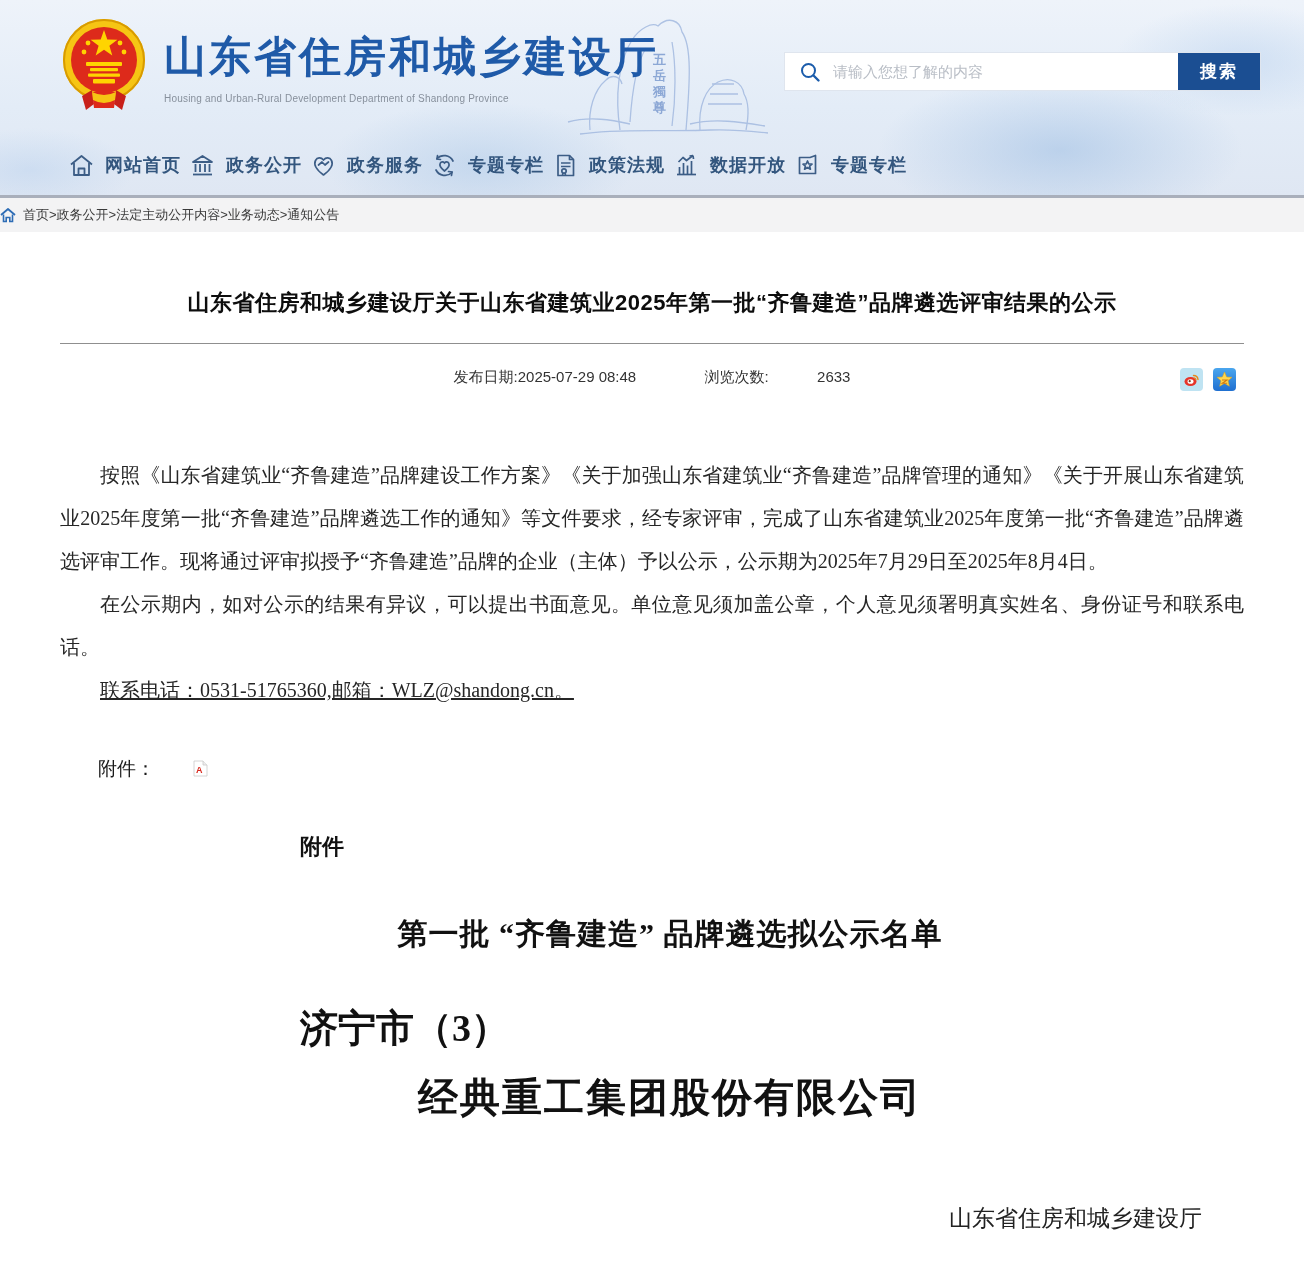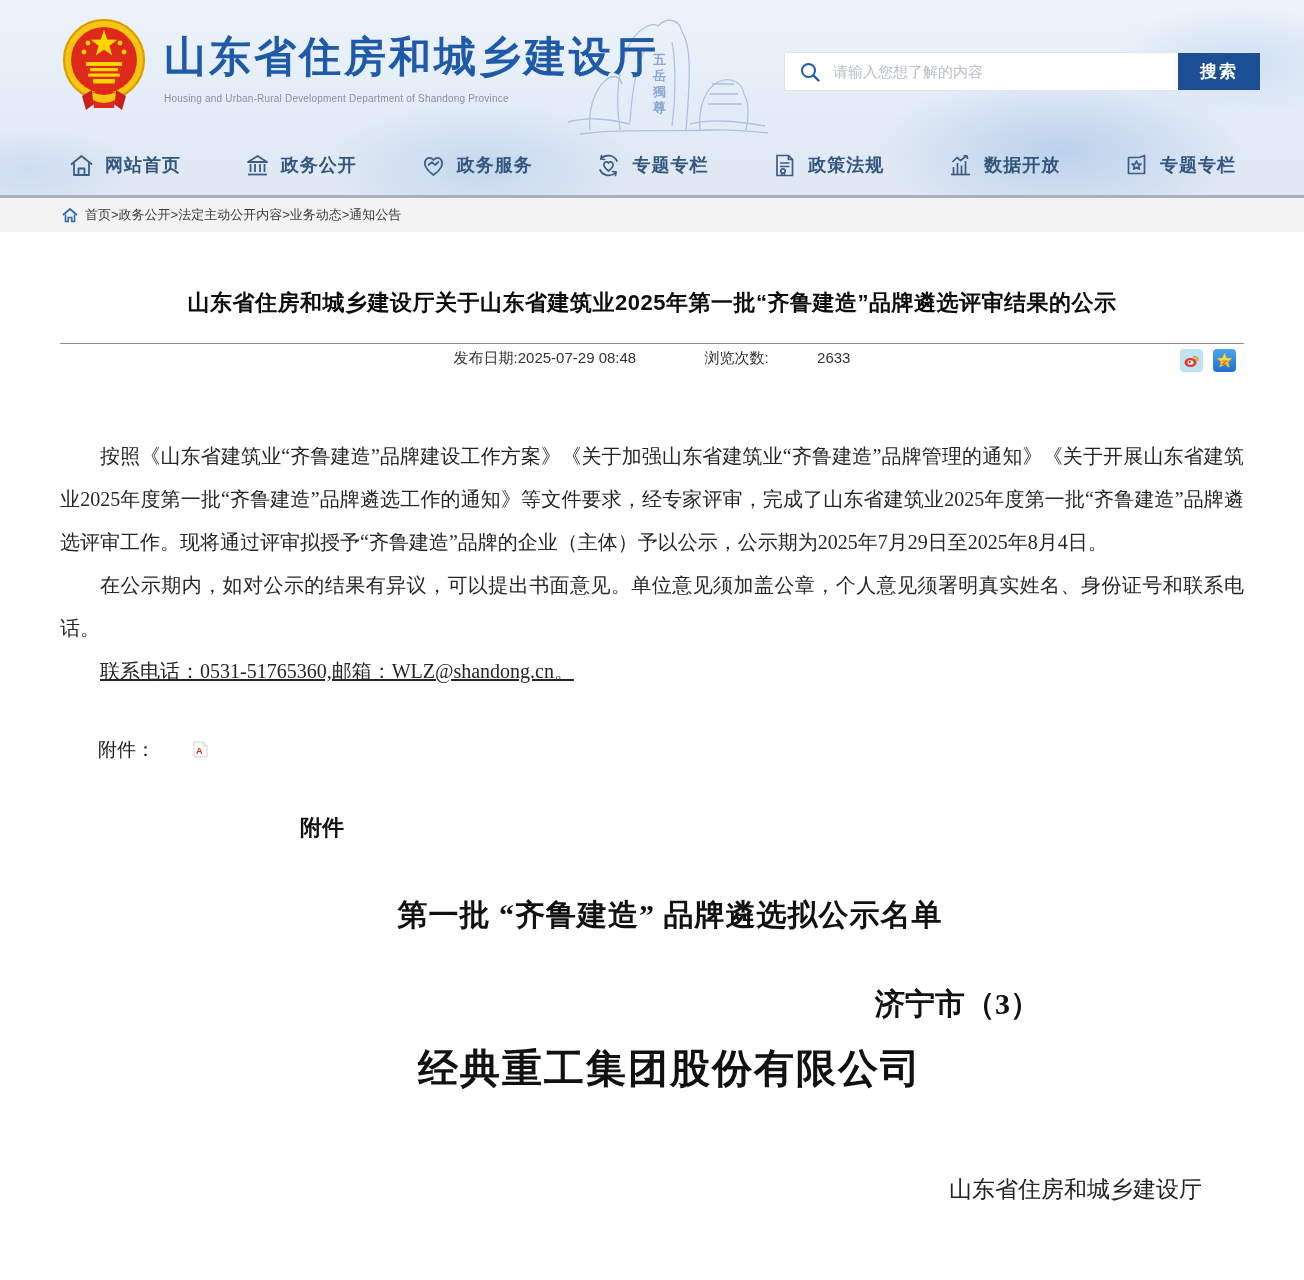--- a/index.html
+++ b/index.html
@@ -45,41 +45,42 @@
   }
   .search-input::placeholder { color:#b9bec6; }
   .search-button {
     flex:0 0 auto; width:82px; height:37px; border:none; cursor:pointer;
     background:#1b4e92; color:#fff; font-size:17px; font-weight:bold; letter-spacing:2px;
   }
 
   
   .nav {
     position:absolute; left:0; right:0; top:135px; height:60px;
-    display:flex; align-items:center; justify-content:space-between;
+    display:flex; align-items:center; 
     padding:0 68px;
+    gap:8px;
   }
   .nav-item { display:flex; align-items:center; gap:10px; cursor:pointer; }
   .nav-item .label { font-size:18px; font-weight:bold; color:#33567e; letter-spacing:1px; }
 
   
   .breadcrumb-bar {
     height:34px; background:#f3f3f4; display:flex; align-items:center;
-    padding-left:62px; gap:7px;
+    gap:7px;
   }
   .breadcrumb-text { font-size:13px; color:#3a3a3a; }
 
   
   .main { padding:0 60px; }
   .article-title {
     margin-top:56px; text-align:center; font-size:22px; font-weight:bold;
     color:#0d0d0d; letter-spacing:.5px;
   }
   .title-rule { margin-top:25px; border-bottom:1px solid #8f8f8f; }
-  .meta-row { position:relative; margin-top:5px; height:26px; }
+  .meta-row { position:relative; margin-top:24px; height:26px; }
   .meta-center { text-align:center; font-size:15px; color:#333; }
   .meta-center .gap { display:inline-block; width:60px; }
   .meta-center .gap-sm { display:inline-block; width:40px; }
   .share-icons { position:absolute; right:8px; top:0; display:flex; gap:10px; }
   .share-icons .sicon { width:23px; height:23px; border-radius:4px; display:flex; align-items:center; justify-content:center; cursor:pointer; }
   .weibo { background:#bfe3f2; }
   .qzone { background:linear-gradient(180deg,#4aa6ee,#1f6fd0); color:#ffd64d; font-size:15px; }
 
   .article-body {
     margin-top:60px; font-family:"Liberation Serif","DejaVu Serif",serif;
@@ -94,21 +95,21 @@
   }
   .attachment-link { color:#0000e0; text-decoration:underline; cursor:pointer; }
   .pdf-icon { display:inline-block; vertical-align:-2px; margin-right:2px; }
 
   
   .pdf-block { margin:50px 0 0 240px; width:740px; font-family:"Liberation Serif","DejaVu Serif",serif; color:#111; }
   .pdf-heading { font-size:22px; font-weight:bold; }
   .pdf-title { margin-top:52px; text-align:center; font-size:30px; font-weight:bold; letter-spacing:1px; }
   .pdf-subtitle { margin-top:44px; text-align:center; font-size:26px; font-weight:bold;
     font-family:"Liberation Sans","DejaVu Sans",sans-serif; }
-  .pdf-city { margin-top:48px; text-align:right; font-size:30px; font-weight:bold; }
+  .pdf-city { margin-top:48px; text-align:left; font-size:38px; font-weight:bold; }
   .pdf-company { margin-top:16px; text-align:center; font-size:40px; font-weight:600; letter-spacing:2px; }
 
   .signature { margin-top:78px; text-align:right; font-family:"Liberation Serif","DejaVu Serif",serif; color:#222; }
   .signature .org { font-size:23px; padding-right:42px; }
 </style>
 </head>
 <body>
 
 <div class="page">
 

